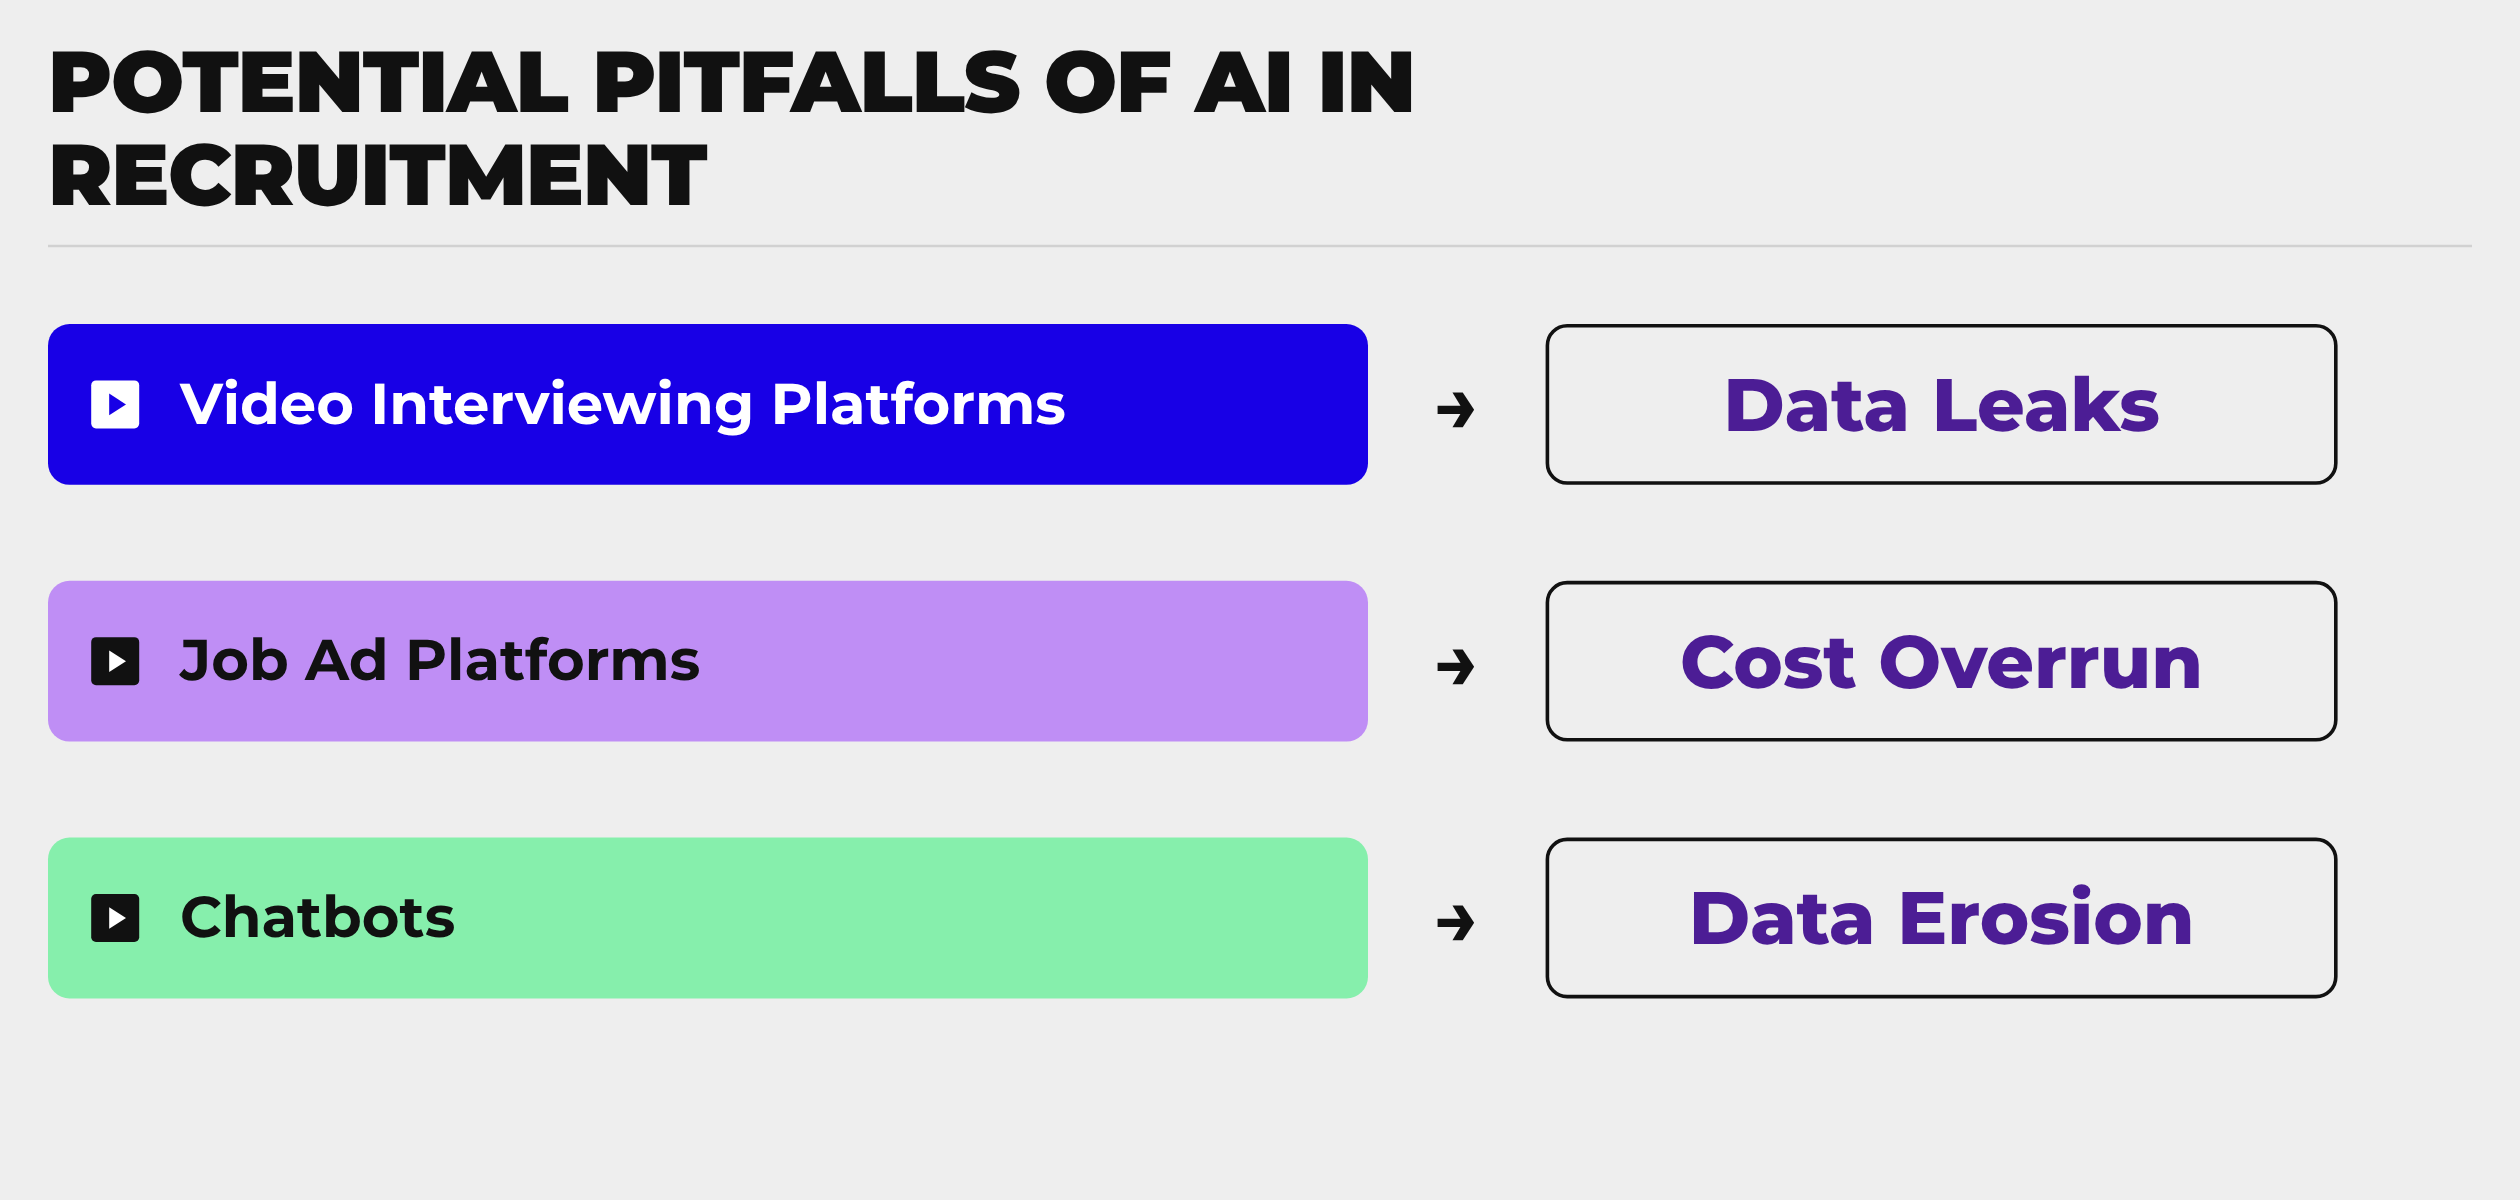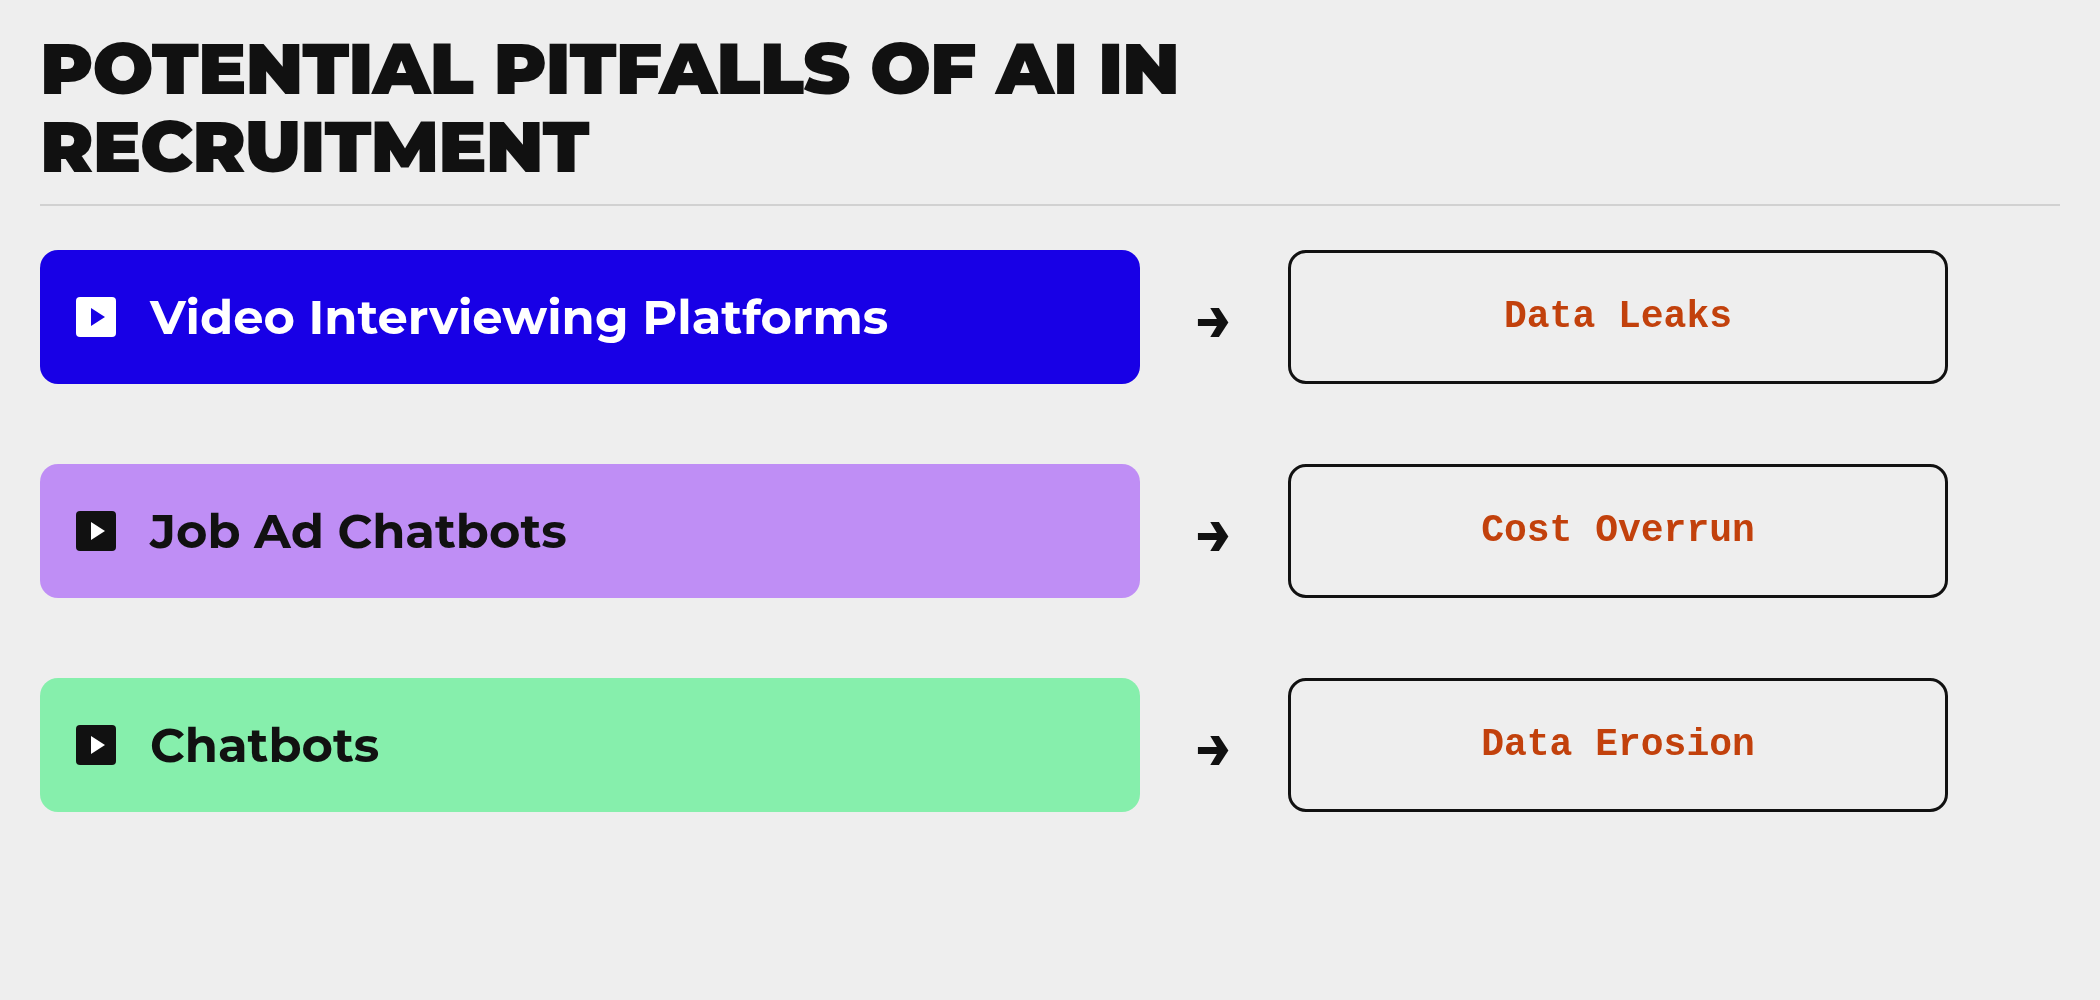--- a/index.html
+++ b/index.html
@@ -21,21 +21,21 @@
     font-weight: 900;
     color: #111;
     text-transform: uppercase;
     letter-spacing: -1px;
     line-height: 1.08;
     max-width: 1300px;
     padding-bottom: 18px;
   }
   .title-wrap {
     border-bottom: 2px solid rgba(0,0,0,0.12);
-    margin-bottom: 44px;
+    margin-bottom: 64px;
   }
   .rows {
     display: flex;
     flex-direction: column;
     gap: 80px;
   }
   .row {
     display: flex;
     align-items: center;
     gap: 30px;
@@ -90,24 +90,23 @@
     height: 134px;
     width: 660px;
     border: 3px solid #111;
     border-radius: 18px;
     background: #eeeeee;
     display: flex;
     align-items: center;
     justify-content: center;
   }
   .right-text {
-    font-size: 38px;
+    font-size: 62px;
     font-weight: 800;
-    color: #c2410c;
-    font-family: Liberation Mono, monospace;
+    color: #4c1d95;
   }
 </style>
 </head>
 <body>
 
 <div class="slide">
   <div class="title-wrap">
     <h1 class="title">POTENTIAL PITFALLS OF AI IN RECRUITMENT</h1>
   </div>
 
@@ -120,21 +119,21 @@
       </div>
       <div class="arrow">→</div>
       <div class="right-pill">
         <span class="right-text">Data Leaks</span>
       </div>
     </div>
 
     <div class="row">
       <div class="left-pill pill-purple">
         <span class="play-badge"></span>
-        <span class="left-text">Job Ad Chatbots</span>
+        <span class="left-text">Job Ad Platforms</span>
       </div>
       <div class="arrow">→</div>
       <div class="right-pill">
         <span class="right-text">Cost Overrun</span>
       </div>
     </div>
 
     <div class="row">
       <div class="left-pill pill-amber">
         <span class="play-badge"></span>

